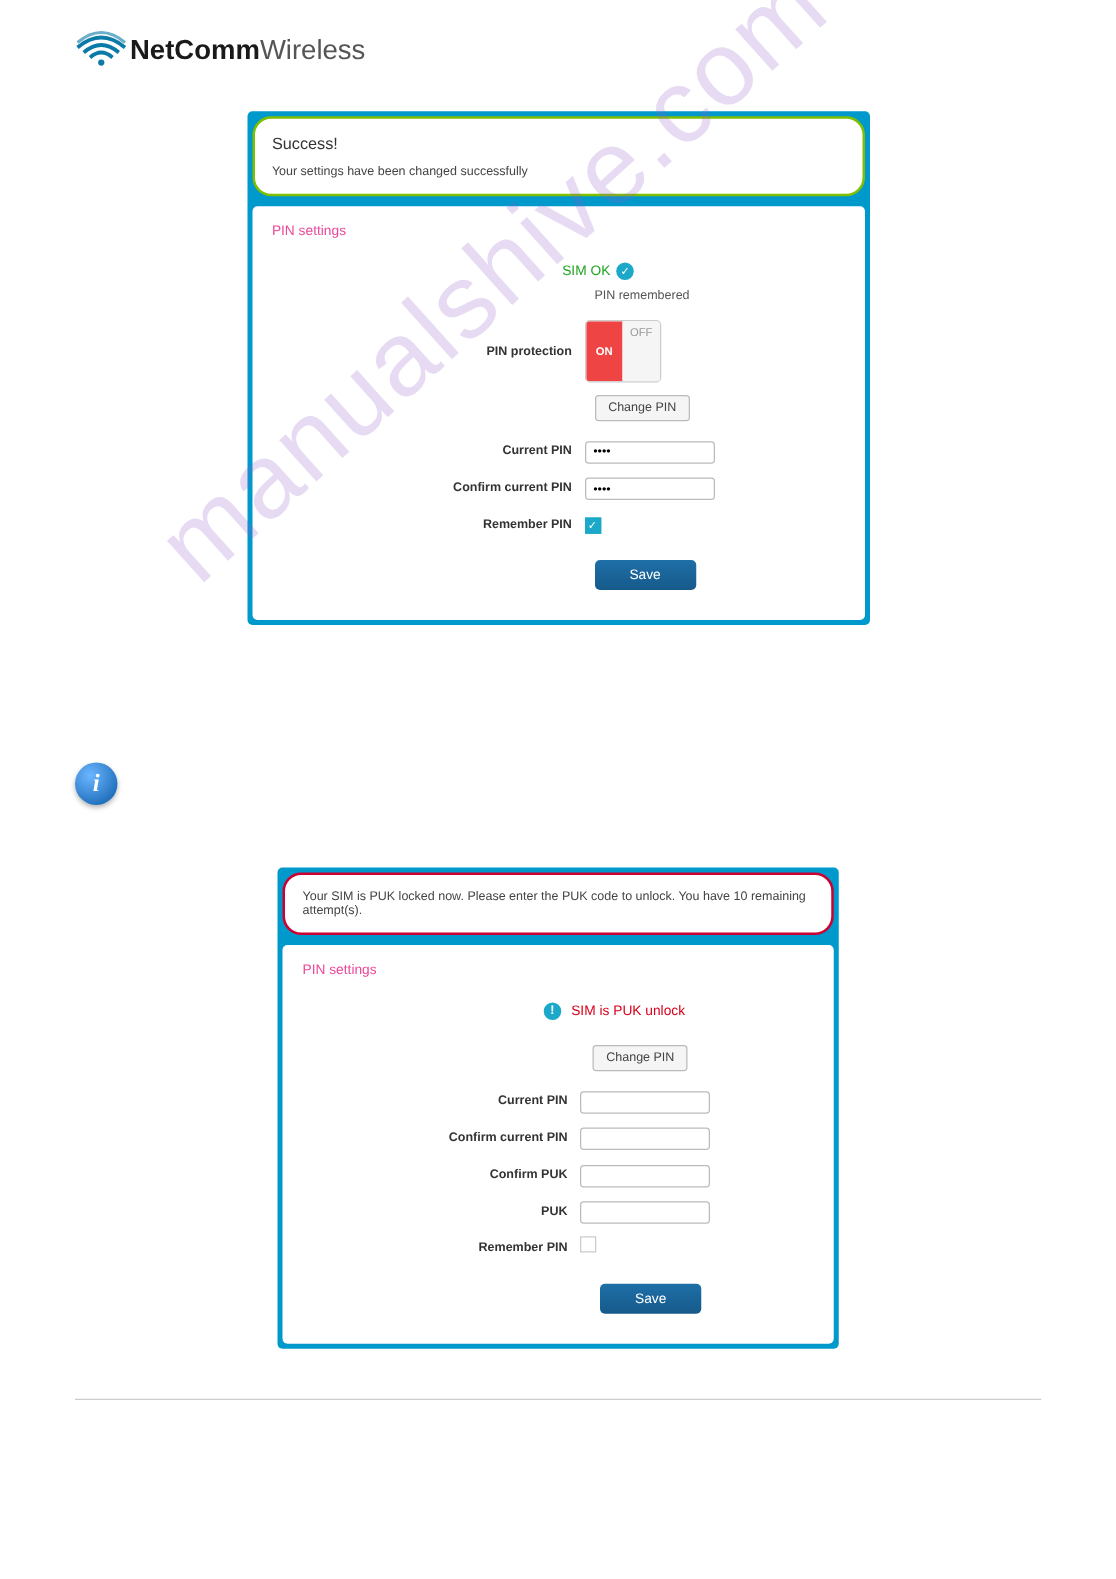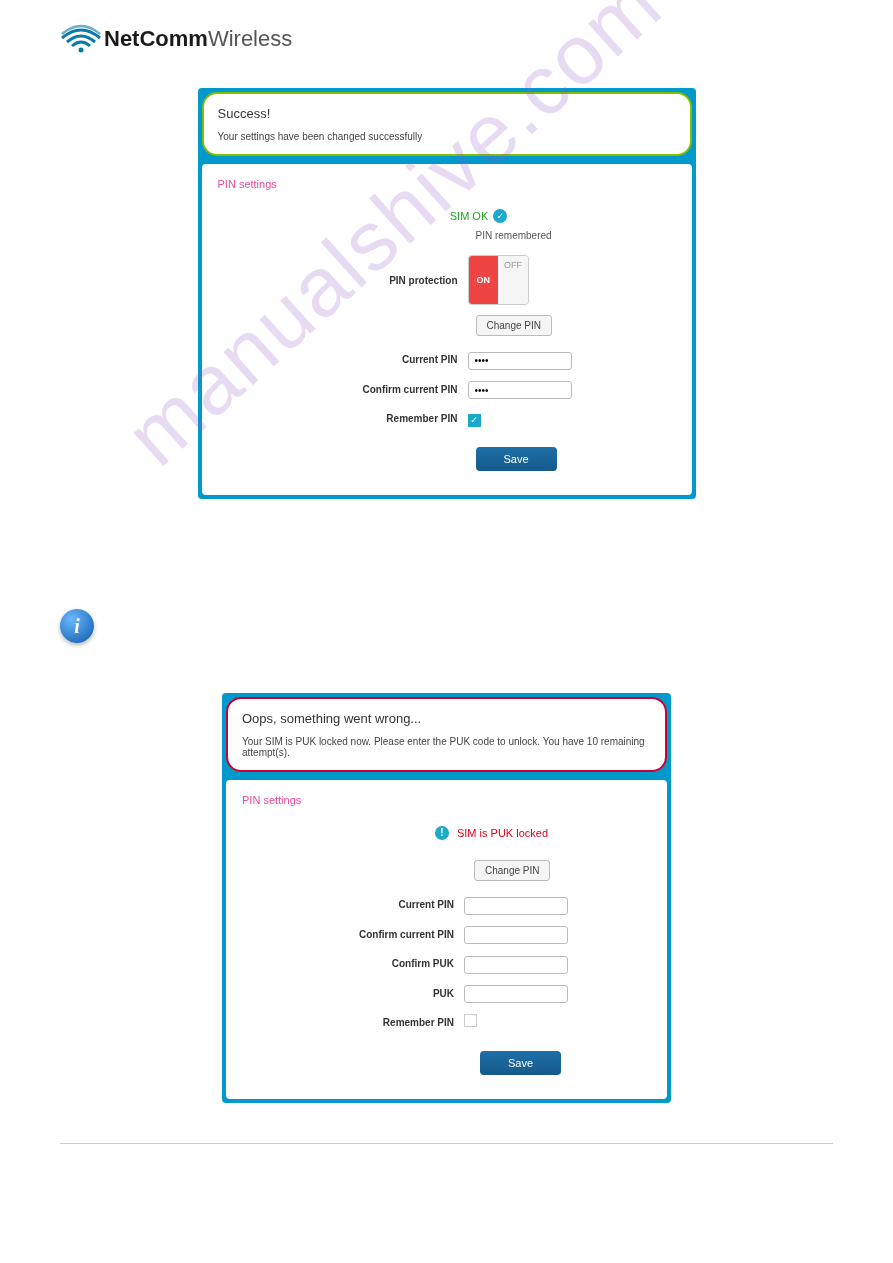--- a/index.html
+++ b/index.html
@@ -153,30 +153,29 @@
       <button class="btn-save">Save</button>
     </div>
   </div>
 
   <div class="info-note">
     <div class="info-icon">i</div>
   </div>
 
   <div class="screenshot-box second">
     <div class="banner error">
-      <div class="banner-title">Oops, something went wrong...</div>
       <div class="banner-text">Your SIM is PUK locked now. Please enter the PUK code to unlock. You have 10 remaining attempt(s).</div>
     </div>
     <div class="panel">
       <div class="panel-title">PIN settings</div>
 
       <div class="status-row" style="margin-bottom:20px;">
         <span class="sim-locked">
           <span class="bang">!</span>
-          <span>SIM is PUK locked</span>
+          <span>SIM is PUK unlock</span>
         </span>
       </div>
 
       <div class="center-btn-row second">
         <button class="btn-small">Change PIN</button>
       </div>
 
       <div class="form-row">
         <div class="form-label second">Current PIN</div>
         <div class="form-control"><input type="text" style=""></div>

